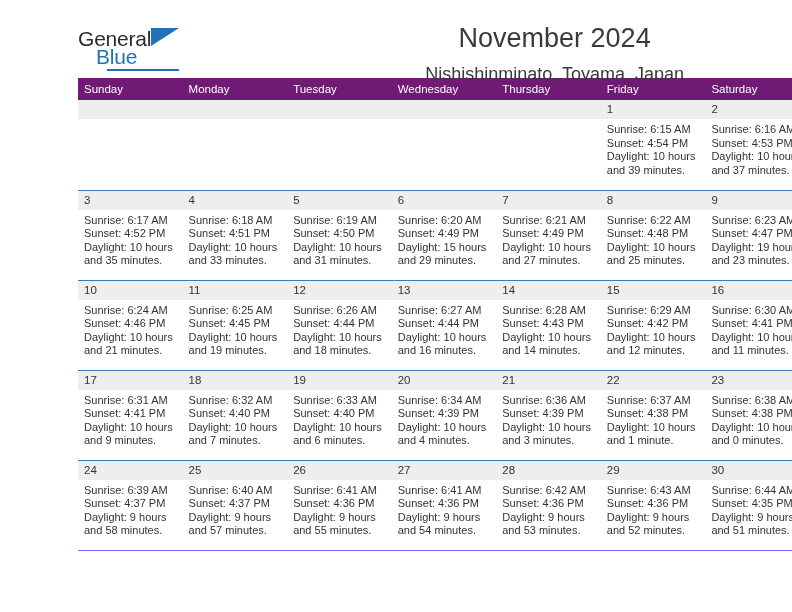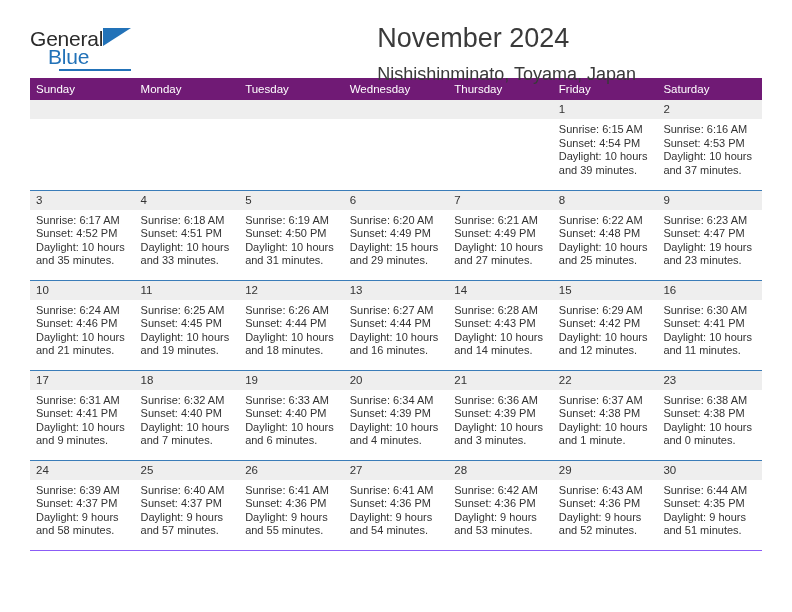--- a/index.html
+++ b/index.html
@@ -13,20 +13,21 @@
     font-family: "Liberation Sans", sans-serif;
     color: #222222;
     overflow: hidden;
   }
   .page {
     position: relative;
     width: 668px;
     height: 612px;
     box-sizing: border-box;
     padding: 0 30px;
+    margin-left: 48px;
   }
 
   
   .top {
     display: flex;
     align-items: flex-start;
     justify-content: space-between;
     height: 78px;
     padding-top: 24px;
     box-sizing: border-box;
@@ -69,21 +70,21 @@
   .logo-underline {
     position: absolute;
     left: 29px;
     top: 45px;
     width: 72px;
     height: 2px;
     background: #2272b8;
   }
 
   .titles {
-    text-align: left;
+    text-align: center;
     padding-right: 2px;
   }
   .cal-title {
     font-size: 27px;
     color: #3a3a3a;
     font-weight: normal;
     line-height: 1.05;
     margin: 0;
     white-space: nowrap;
   }

